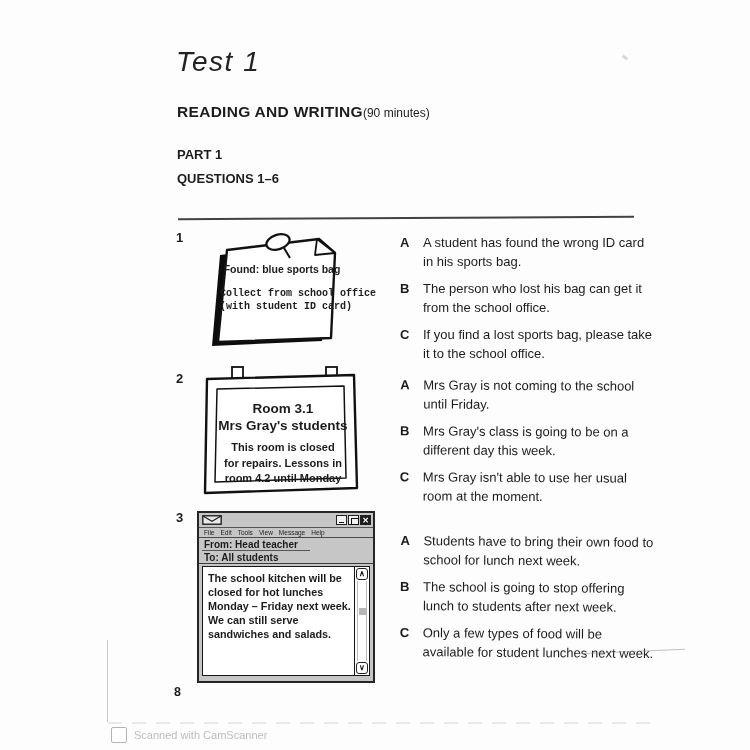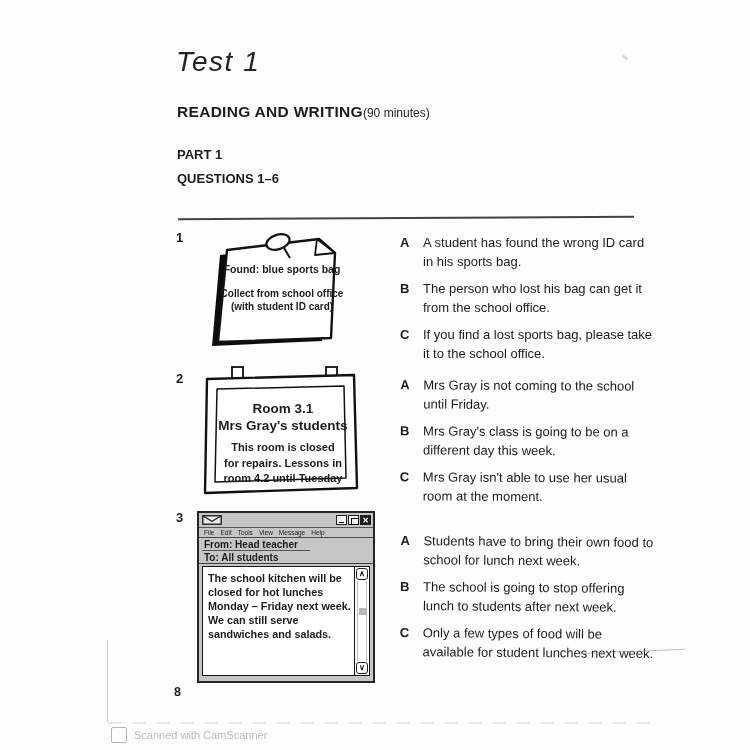--- a/index.html
+++ b/index.html
@@ -22,21 +22,21 @@
   .options { position:absolute; left:400px; width:256px; }
   .opt-row { display:flex; margin-bottom:8px; }
   .opt-letter { width:23px; font-size:13px; font-weight:bold; line-height:19px; flex:none; }
   .opt-text { width:234px; font-size:13px; line-height:19px; }
 
   
   .note-wrap { position:absolute; left:204px; top:231px; width:156px; height:126px; }
   .note-wrap svg { position:absolute; inset:0; }
   .note-text { position:absolute; left:16px; right:16px; top:32px; text-align:center; font-weight:bold; }
   .note-l1 { font-size:10.5px; white-space:nowrap; margin-bottom:12px; }
-  .note-l2, .note-l3 { font-size:10px; line-height:13px; white-space:nowrap; }
+  .note-l2, .note-l3 { font-size:10px; line-height:13px; white-space:nowrap;font-family:Liberation Mono, monospace; }
 
   
   .sign-wrap { position:absolute; left:202px; top:366px; width:160px; height:132px; }
   .sign-wrap svg { position:absolute; inset:0; }
   .sign-text { position:absolute; left:16px; right:14px; top:34px; text-align:center; font-weight:bold; }
   .sign-h { font-size:13.5px; line-height:17px; white-space:nowrap; }
   .sign-b { font-size:11px; line-height:15.5px; white-space:nowrap; }
   .sign-gap { height:6px; }
 
   
@@ -131,21 +131,21 @@
       <rect x="124" y="1" width="11" height="18" fill="#fff" stroke="#111" stroke-width="1.8"></rect>
       <polygon points="5,13 152,9 155,122 3,127" fill="#fff" stroke="#111" stroke-width="2.4" stroke-linejoin="round"></polygon>
       <polygon points="15,23 142,20 144,112 13,116" fill="none" stroke="#111" stroke-width="1.5" stroke-linejoin="round"></polygon>
     </svg>
     <div class="sign-text">
       <div class="sign-h">Room 3.1</div>
       <div class="sign-h">Mrs Gray's students</div>
       <div class="sign-gap"></div>
       <div class="sign-b">This room is closed</div>
       <div class="sign-b">for repairs. Lessons in</div>
-      <div class="sign-b">room 4.2 until Tuesday</div>
+      <div class="sign-b">room 4.2 until Monday</div>
     </div>
   </div>
 
   <div class="options" style="top:376px; transform:rotate(0.3deg);">
     <div class="opt-row">
       <div class="opt-letter">A</div>
       <div class="opt-text">Mrs Gray is not coming to the school until Friday.</div>
     </div>
     <div class="opt-row">
       <div class="opt-letter">B</div>

